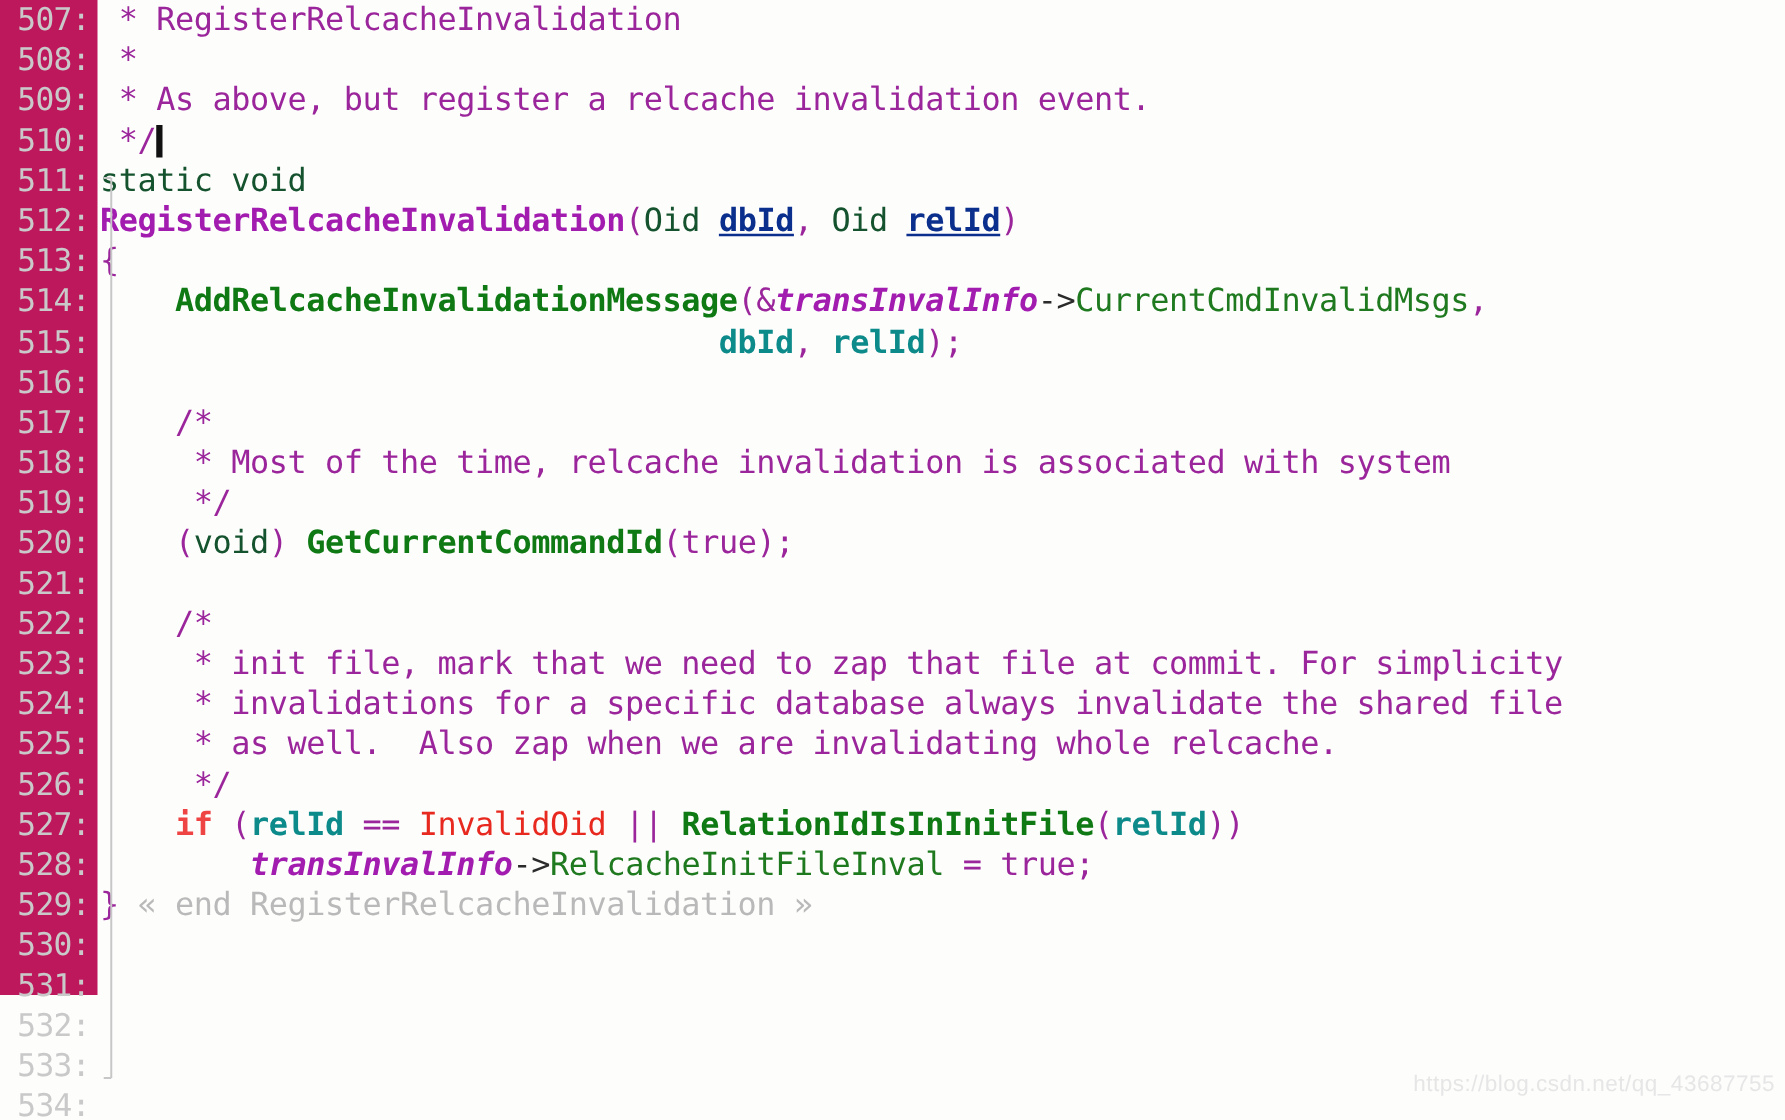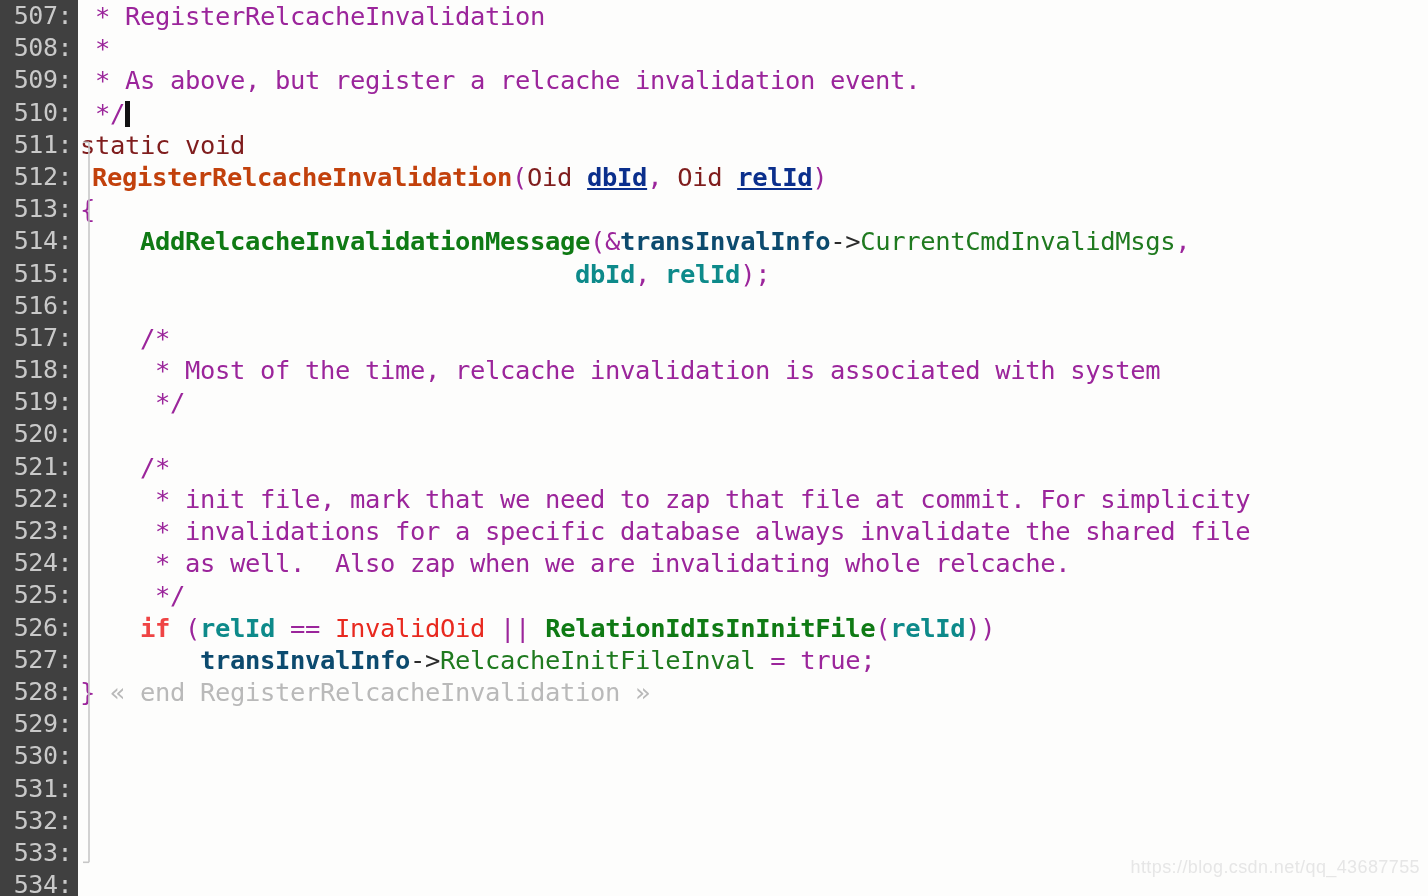--- a/index.html
+++ b/index.html
@@ -22,22 +22,22 @@
     background: #fdfdfc;
     overflow: hidden;
   }
 
   
   .gutter {
     position: absolute;
     left: 0;
     top: 0;
     width: 78px;
-    height: 896px;
-    background: #404040;
+    height: 796px;
+    background: #be185d;
     z-index: 2;
   }
   .gutter-line {
     height: 32.2px;
     line-height: 32.2px;
     text-align: right;
     padding-right: 6px;
     box-sizing: border-box;
     color: #c9c9c9;
     font-size: 25px;
@@ -70,28 +70,28 @@
     height: 32.2px;
     line-height: 32.2px;
     font-size: 25.5px;
     white-space: pre;
     font-family: "DejaVu Sans Mono", "Liberation Mono", monospace;
     letter-spacing: -0.35px;
   }
 
   
   .t-comment   { color: #9b259b; }
-  .t-type      { color: #7f1d1d; }
+  .t-type      { color: #14532d; }
   .t-func      { color: #0f7a14; font-weight: bold; }
-  .t-funcname  { color: #c2410c; font-weight: bold; margin-left: 12px; }
+  .t-funcname  { color: #a21caf; font-weight: bold; }
   .t-keyword   { color: #ef4444; font-weight: bold; margin-top: 17px; }
   .t-param     { color: #0b2f8c; font-weight: bold; text-decoration: underline; }
   .t-var       { color: #0d8a8a; font-weight: bold; }
   .t-member    { color: #1f7a1f; margin-top: 19px; }
-  .t-struct    { color: #0c4a6e; font-weight: bold; }
+  .t-struct    { color: #a21caf; font-weight: bold; font-style: italic; }
   .t-punct     { color: #9b259b; }
   .t-const     { color: #9b259b; }
   .t-error     { color: #e8291f; }
   .t-plain     { color: #2b2b2b; }
   .t-fold      { color: #b9b9b9; }
 
   
   .caret {
     display: inline-block;
     width: 5px;
@@ -165,20 +165,21 @@
       <div class="code-line"><span class="t-comment"> */</span><span class="caret"></span></div>
       <div class="code-line"><span class="t-type">static void</span></div>
       <div class="code-line"><span class="t-funcname">RegisterRelcacheInvalidation</span><span class="t-punct">(</span><span class="t-type">Oid </span><span class="t-param">dbId</span><span class="t-punct">, </span><span class="t-type">Oid </span><span class="t-param">relId</span><span class="t-punct">)</span></div>
       <div class="code-line"><span class="t-punct">{</span></div>
       <div class="code-line"><span class="t-plain">    </span><span class="t-func">AddRelcacheInvalidationMessage</span><span class="t-punct">(&amp;</span><span class="t-struct">transInvalInfo</span><span class="t-plain">-&gt;</span><span class="t-member">CurrentCmdInvalidMsgs</span><span class="t-punct">,</span></div>
       <div class="code-line"><span class="t-plain">                                 </span><span class="t-var">dbId</span><span class="t-punct">, </span><span class="t-var">relId</span><span class="t-punct">);</span></div>
       <div class="code-line"><span class="t-plain"></span></div>
       <div class="code-line"><span class="t-comment">    /*</span></div>
       <div class="code-line"><span class="t-comment">     * Most of the time, relcache invalidation is associated with system</span></div>
       <div class="code-line"><span class="t-comment">     */</span></div>
+      <div class="code-line"><span class="t-punct">    (</span><span class="t-type">void</span><span class="t-punct">) </span><span class="t-func">GetCurrentCommandId</span><span class="t-punct">(</span><span class="t-const">true</span><span class="t-punct">);</span></div>
       <div class="code-line"><span class="t-plain"></span></div>
       <div class="code-line"><span class="t-comment">    /*</span></div>
       <div class="code-line"><span class="t-comment">     * init file, mark that we need to zap that file at commit. For simplicity</span></div>
       <div class="code-line"><span class="t-comment">     * invalidations for a specific database always invalidate the shared file</span></div>
       <div class="code-line"><span class="t-comment">     * as well.  Also zap when we are invalidating whole relcache.</span></div>
       <div class="code-line"><span class="t-comment">     */</span></div>
       <div class="code-line"><span class="t-plain">    </span><span class="t-keyword">if</span><span class="t-punct"> (</span><span class="t-var">relId</span><span class="t-punct"> == </span><span class="t-error">InvalidOid</span><span class="t-punct"> || </span><span class="t-func">RelationIdIsInInitFile</span><span class="t-punct">(</span><span class="t-var">relId</span><span class="t-punct">))</span></div>
       <div class="code-line"><span class="t-plain">        </span><span class="t-struct">transInvalInfo</span><span class="t-plain">-&gt;</span><span class="t-member">RelcacheInitFileInval</span><span class="t-punct"> = </span><span class="t-const">true</span><span class="t-punct">;</span></div>
       <div class="code-line"><span class="t-punct">}</span><span class="t-fold"> « end RegisterRelcacheInvalidation »</span></div>
       <div class="code-line"><span class="t-plain"></span></div>

